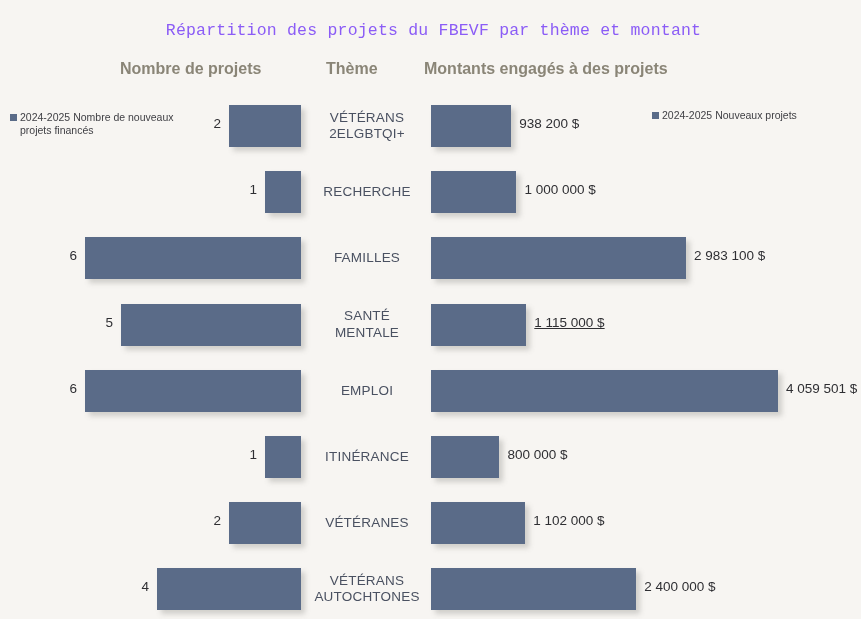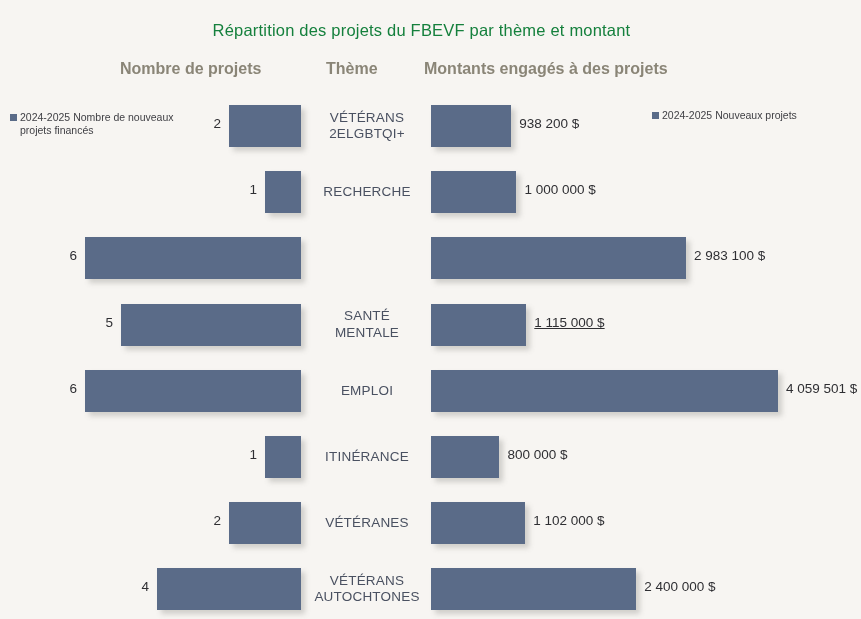--- a/index.html
+++ b/index.html
@@ -18,27 +18,28 @@
   #chart-root {
     position: relative;
     width: 861px;
     height: 619px;
   }
 
   
   .chart-title {
     position: absolute;
     top: 21px;
-    left: 4px;
+    left: 16px;
     width: 835px;
     text-align: center;
     font-size: 16.5px;
-    color: #15803d;
+    color: #8b5cf6;
     letter-spacing: 0.2px;
     white-space: nowrap;
+    font-family: Liberation Mono, monospace;
   }
 
   
   .col-header {
     position: absolute;
     top: 60px;
     font-size: 16px;
     font-weight: bold;
     color: #8a8577;
     white-space: nowrap;
@@ -184,20 +185,23 @@
         <div class="right-panel">
           <div class="bar bar-right" title="RECHERCHE : 1 000 000 $" style="width: 85.4785px; background: rgb(90, 107, 136);"></div>
           <div class="amount-label" style="left: 93.4785px;">1 000 000 $</div>
         </div>
       </div>
       <div class="row" style="top: 237.4px;">
         <div class="left-panel">
           <div class="bar bar-left" title="FAMILLES : 6" style="width: 216px; background: rgb(90, 107, 136);"></div>
           <div class="count-label" style="right: 224px;">6</div>
         </div>
+        <div class="theme-label">
+          <span>FAMILLES</span>
+        </div>
         <div class="right-panel">
           <div class="bar bar-right" title="FAMILLES : 2 983 200 $" style="width: 254.999px; background: rgb(90, 107, 136);"></div>
           <div class="amount-label" style="left: 262.999px;">2 983 100 $</div>
         </div>
       </div>
       <div class="row" style="top: 303.6px;">
         <div class="left-panel">
           <div class="bar bar-left" title="SANTÉ MENTALE : 5" style="width: 180px; background: rgb(90, 107, 136);"></div>
           <div class="count-label" style="right: 188px;">5</div>
         </div>

